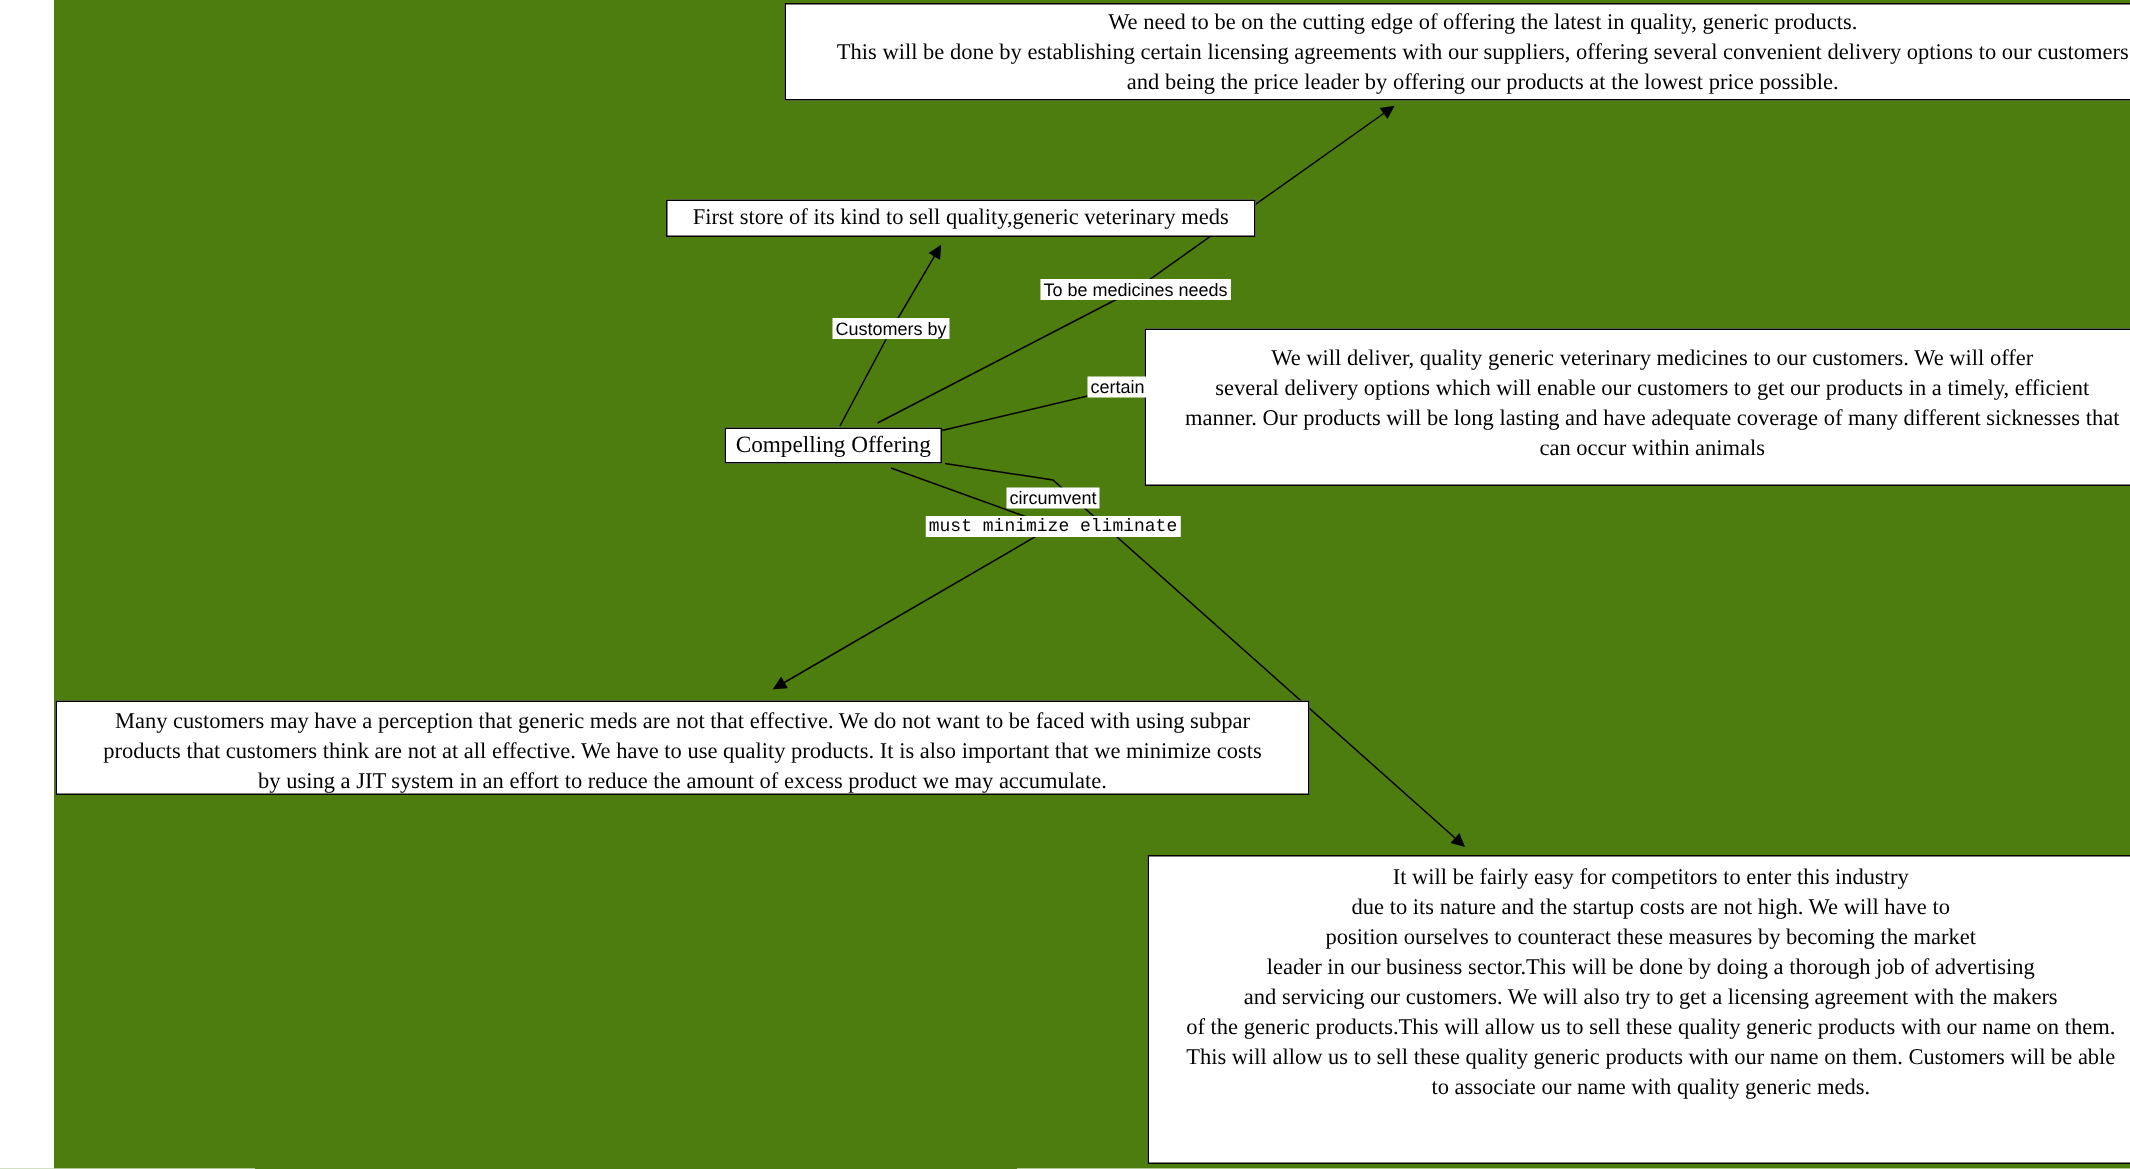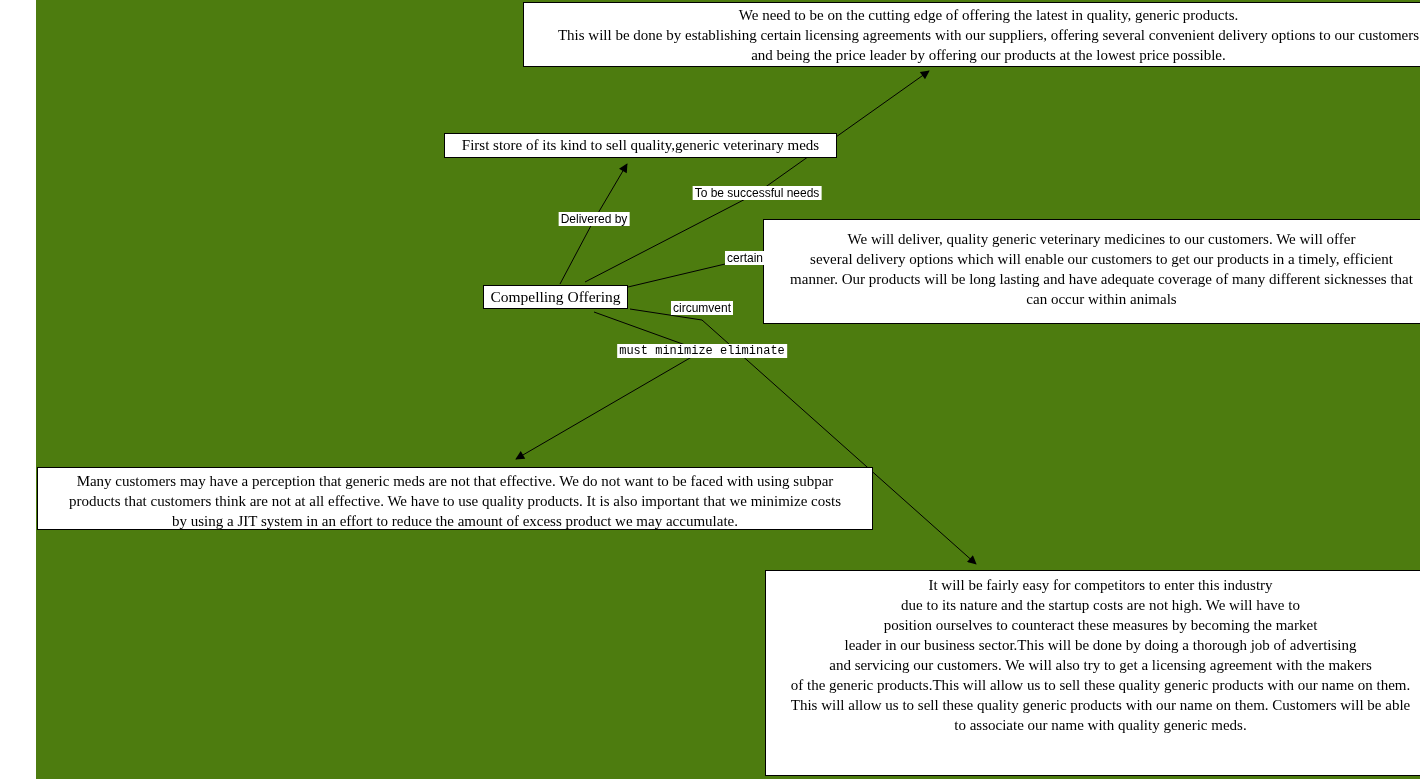--- a/index.html
+++ b/index.html
@@ -49,21 +49,21 @@
   }
   #node-vision        { left: 487px; top: 2px;   width: 931px; height: 65px;  padding-top: 2px; }
   #node-first-store   { left: 408px; top: 133px; width: 393px; height: 25px;  padding-top: 1px; }
   #node-compelling    { left: 447px; top: 285px; width: 145px; height: 24px;  padding-top: 1px; font-size: 15.5px; }
   #node-delivery      { left: 727px; top: 219px; width: 677px; height: 105px; padding-top: 9px; }
   #node-perception    { left: 1px;   top: 467px; width: 836px; height: 63px;  padding-top: 3px; }
   #node-competition   { left: 729px; top: 570px; width: 671px; height: 206px; padding-top: 4px; }
   #label-delivered-by     { left: 558px; top: 219px; }
   #label-to-be-successful { left: 721px; top: 193px; }
   #label-deliver          { left: 709px; top: 258px; }
-  #label-circumvent       { left: 666px; top: 308px; }
+  #label-circumvent       { left: 666px; top: 332px; }
   #label-must-minimize    { left: 666px; top: 351px; font-family: Liberation Mono, monospace; }
 </style>
 </head>
 <body>
 
 <div id="canvas">
 
   <svg id="connector-layer" width="1420" height="779" viewBox="0 0 1420 779">
     <defs>
       <marker id="arrowhead" viewBox="0 0 10 10" refX="9" refY="5" markerWidth="13" markerHeight="9" orient="auto">
@@ -96,23 +96,23 @@
 leader in our business sector.This will be done by doing a thorough job of advertising
 and servicing our customers. We will also try to get a licensing agreement with the makers
 of the generic products.This will allow us to sell these quality generic products with our name on them.
 This will allow us to sell these quality generic products with our name on them. Customers will be able
 to associate our name with quality generic meds.</div>
 
   <div class="node" id="node-perception">Many customers may have a perception that generic meds are not that effective. We do not want to be faced with using subpar
 products that customers think are not at all effective. We have to use quality products. It is also important that we minimize costs
 by using a JIT system in an effort to reduce the amount of excess product we may accumulate.</div>
 
-  <div class="link-label" id="label-delivered-by">Delivered by</div>
+  <div class="link-label" id="label-delivered-by">Customers by</div>
 
-  <div class="link-label" id="label-to-be-successful">To be successful needs</div>
+  <div class="link-label" id="label-to-be-successful">To be medicines needs</div>
 
   <div class="link-label" id="label-deliver">certain</div>
 
   <div class="link-label" id="label-circumvent">circumvent</div>
 
   <div class="link-label" id="label-must-minimize">must minimize eliminate</div>
 
 </div>
 
 </body></html>

